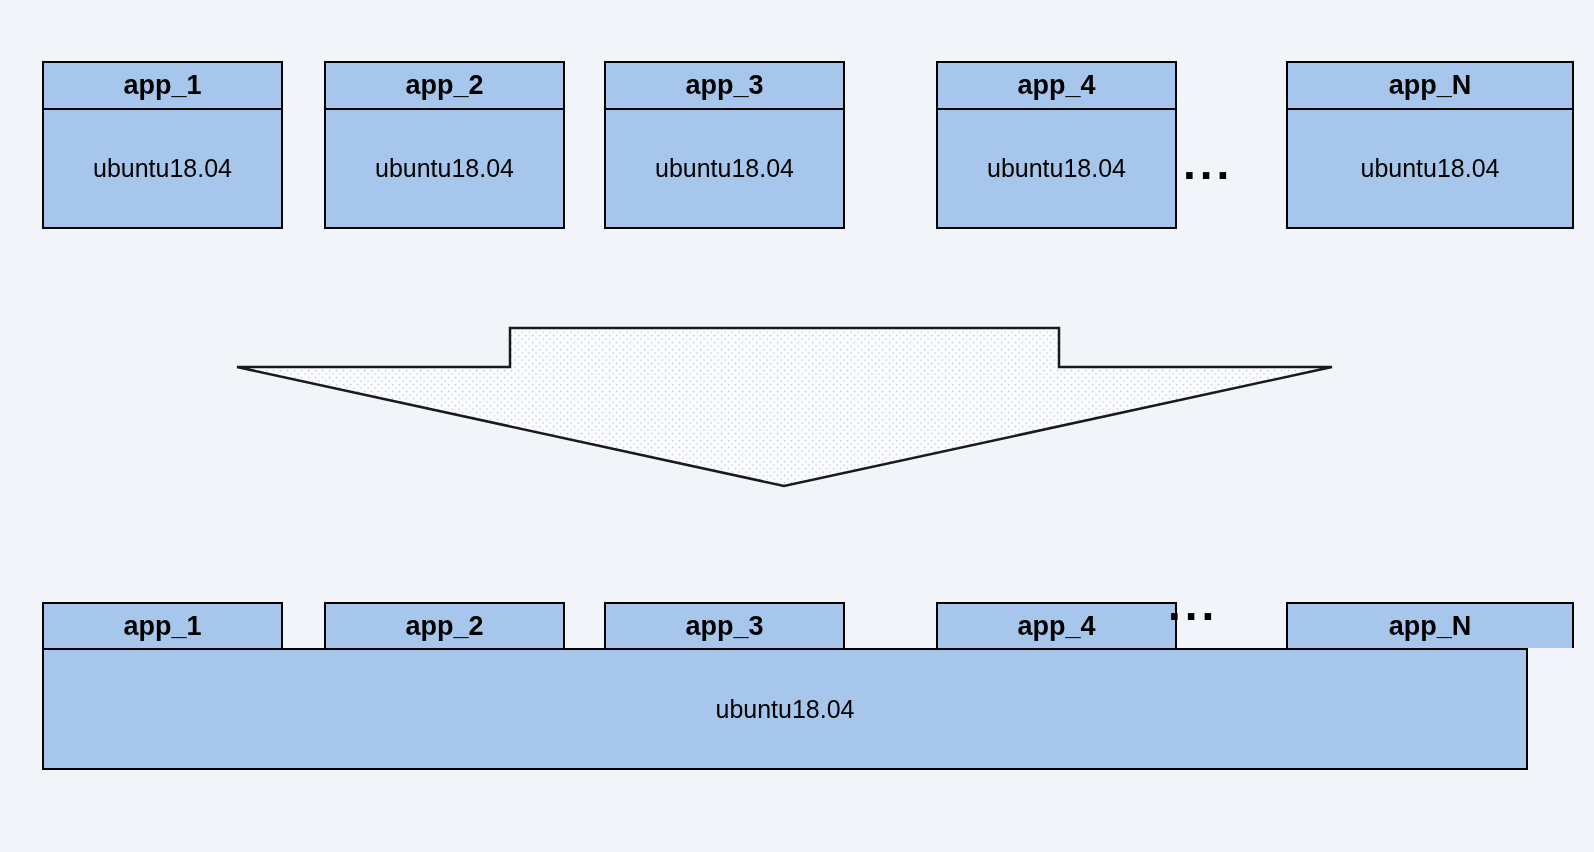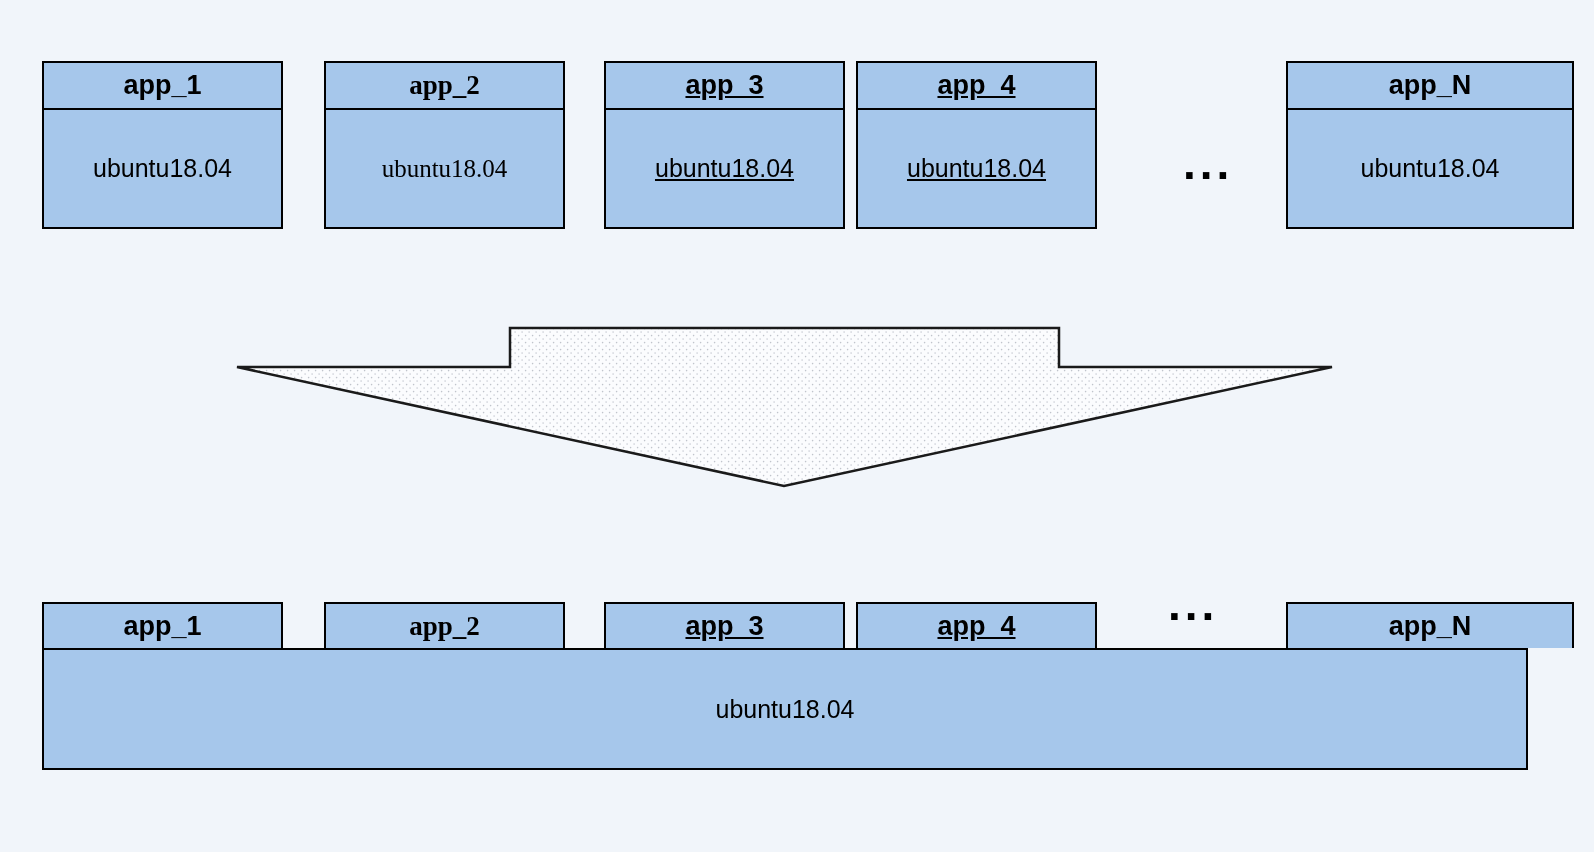--- a/index.html
+++ b/index.html
@@ -83,23 +83,23 @@
     background: #a6c7eb;
     border: 2px solid #000;
     box-sizing: border-box;
     display: flex;
     align-items: center;
     justify-content: center;
     font-size: 25px;
   }
   
   .c1 { left: 42px; }
-  .c2 { left: 324px; font-family: Liberation Serif, serif; }
-  .c3 { left: 604px; text-decoration: underline; }
-  .c4 { left: 856px; text-decoration: underline; }
+  .c2 { left: 324px; }
+  .c3 { left: 604px; }
+  .c4 { left: 936px; }
   .c5 { left: 1286px; width: 288px; }
 </style>
 </head>
 <body>
 
 <div class="canvas">
 
   <div class="appbox c1">
     <div class="hdr">app_1</div>
     <div class="body">ubuntu18.04</div>

